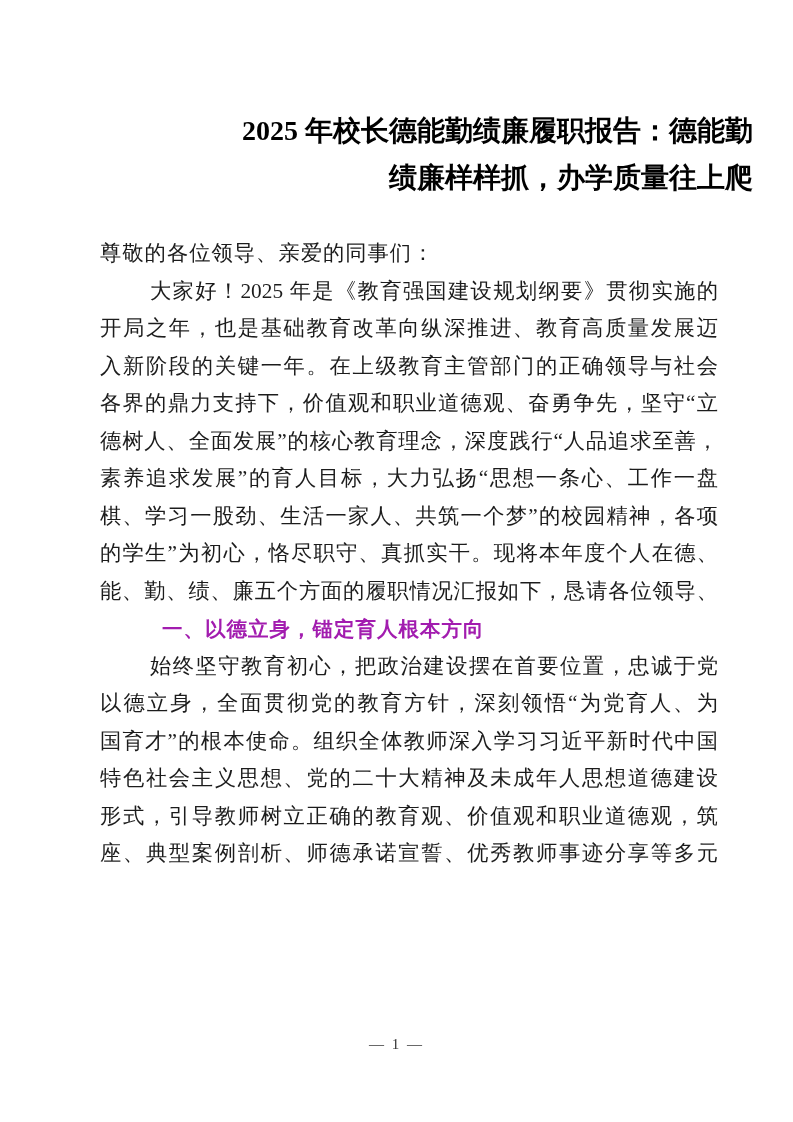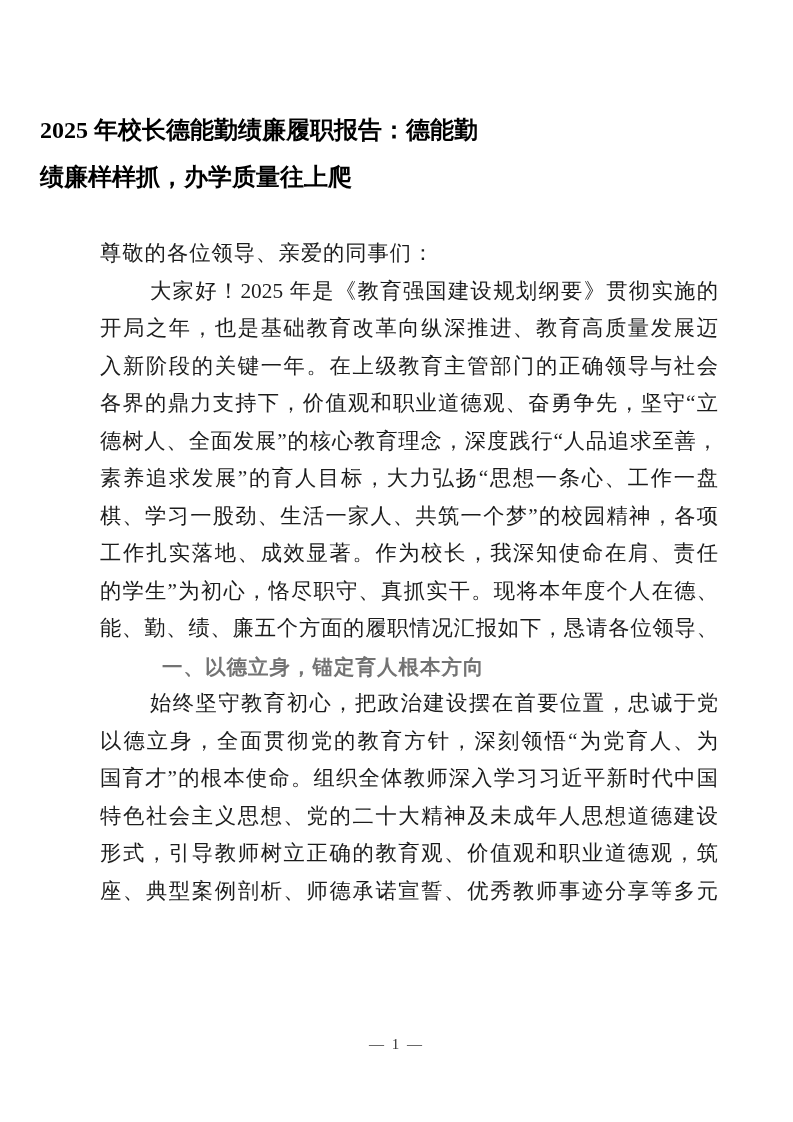--- a/index.html
+++ b/index.html
@@ -14,22 +14,22 @@
     background: #ffffff;
     overflow: hidden;
     font-family: "Liberation Serif", "DejaVu Serif", serif;
     color: #000000;
   }
   .title {
     position: absolute;
     top: 107px;
     left: 40px;
     right: 40px;
-    text-align: left;
-    font-size: 24px;
+    text-align: right;
+    font-size: 28px;
     line-height: 47px;
     font-weight: bold;
     color: #000000;
   }
   .doc-body {
     position: absolute;
     top: 235px;
     left: 100px;
     width: 618px;
     font-size: 21.3px;
@@ -44,21 +44,21 @@
   }
   .line.indent { text-indent: 50px; }
   .line.final {
     text-align-last: left;
     letter-spacing: 1px;
   }
   .block.heading .line {
     font-family: "Liberation Sans", "DejaVu Sans", sans-serif;
     font-weight: bold;
     font-size: 20.5px;
-    color: #737373;
+    color: #a21caf;
   }
   .block.heading .line.indent { text-indent: 62px; }
   .footer {
     position: absolute;
     top: 1036px;
     left: 0;
     right: 0;
     text-align: center;
     font-size: 15px;
     letter-spacing: 2px;
@@ -80,21 +80,20 @@
         <div class="line final">尊敬的各位领导、亲爱的同事们：</div>
       </div>
       <div class="block paragraph">
         <div class="line indent">大家好！2025 年是《教育强国建设规划纲要》贯彻实施的</div>
         <div class="line">开局之年，也是基础教育改革向纵深推进、教育高质量发展迈</div>
         <div class="line">入新阶段的关键一年。在上级教育主管部门的正确领导与社会</div>
         <div class="line">各界的鼎力支持下，价值观和职业道德观、奋勇争先，坚守“立</div>
         <div class="line">德树人、全面发展”的核心教育理念，深度践行“人品追求至善，</div>
         <div class="line">素养追求发展”的育人目标，大力弘扬“思想一条心、工作一盘</div>
         <div class="line">棋、学习一股劲、生活一家人、共筑一个梦”的校园精神，各项</div>
-        <div class="line">工作扎实落地、成效显著。作为校长，我深知使命在肩、责任</div>
         <div class="line">的学生”为初心，恪尽职守、真抓实干。现将本年度个人在德、</div>
         <div class="line">能、勤、绩、廉五个方面的履职情况汇报如下，恳请各位领导、</div>
       </div>
       <div class="block heading">
         <div class="line final indent">一、以德立身，锚定育人根本方向</div>
       </div>
       <div class="block paragraph">
         <div class="line indent">始终坚守教育初心，把政治建设摆在首要位置，忠诚于党</div>
         <div class="line">以德立身，全面贯彻党的教育方针，深刻领悟“为党育人、为</div>
         <div class="line">国育才”的根本使命。组织全体教师深入学习习近平新时代中国</div>

